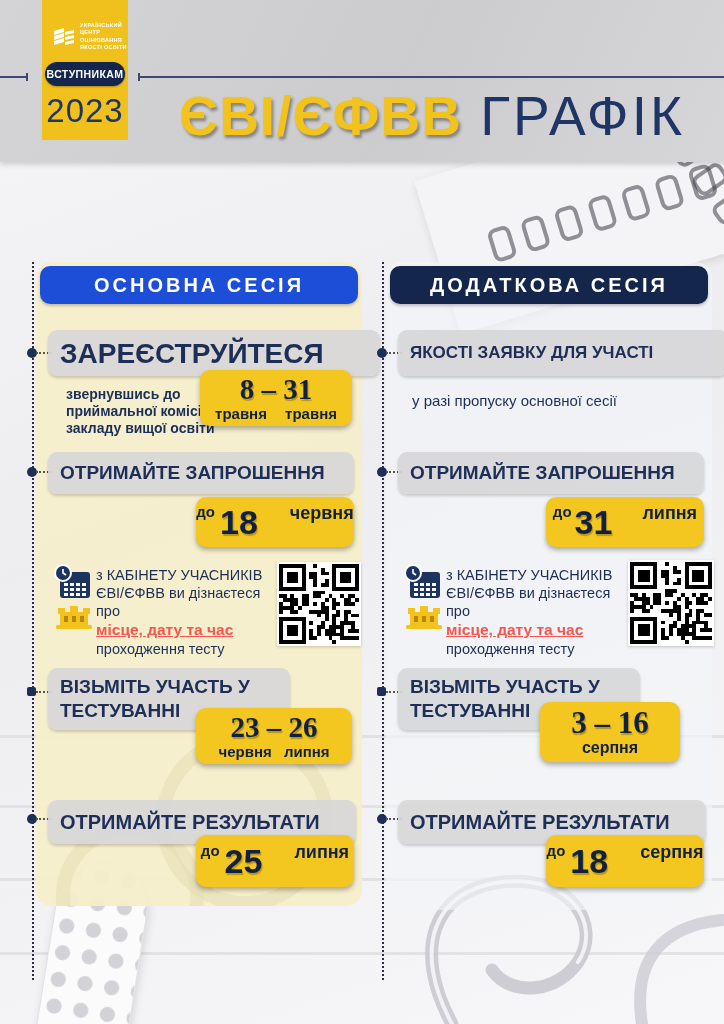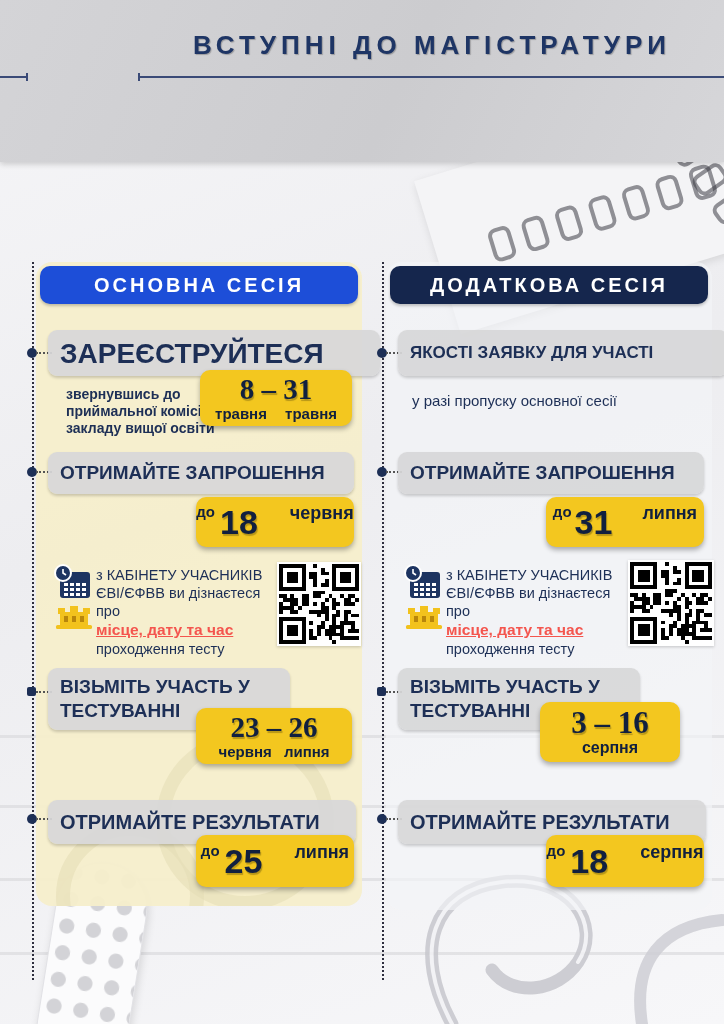--- a/index.html
+++ b/index.html
@@ -108,22 +108,42 @@
     </svg>
     <div class="dotpen"></div>
   </div>
 
   <div class="topband">
     <div class="hline hl-left"></div>
     <div class="tick" style="left:26px"></div>
     <div class="hline hl-right"></div>
     <div class="tick" style="left:138px"></div>
 
-
-    <div class="supertitle">ВСТУПНІ ДО МАГІСТРАТУРИ</div>
+    <div class="year-card">
+      <div class="org">
+        <svg width="24" height="20" viewBox="0 0 24 20">
+          <path d="M2,4 L12,1 L12,5 L2,8 Z" fill="#fff"></path>
+          <path d="M2,9 L12,6 L12,10 L2,13 Z" fill="#fff"></path>
+          <path d="M2,14 L12,11 L12,15 L2,18 Z" fill="#fff"></path>
+          <path d="M13,5 L22,3 L22,6 L13,8 Z" fill="#fff"></path>
+          <path d="M13,10 L22,8 L22,11 L13,13 Z" fill="#fff"></path>
+          <path d="M13,15 L22,13 L22,16 L13,18 Z" fill="#fff"></path>
+        </svg>
+        <div class="org-text">УКРАЇНСЬКИЙ
+ЦЕНТР
+ОЦІНЮВАННЯ
+ЯКОСТІ ОСВІТИ</div>
+      </div>
+      <div class="pill">
+        <span>ВСТУПНИКАМ</span>
+      </div>
+      <div class="year">2023</div>
+    </div>
+
+    <div class="bigtitle"><span class="bt-accent">ЄВІ/ЄФВВ</span><span class="bt-rest"> ГРАФІК</span></div>
   </div>
 
   <div class="panel panel-left">
     <div class="pcirc" style="left:120px;top:470px;width:150px;height:150px"></div>
     <div class="pcirc" style="left:20px;top:560px;width:120px;height:120px"></div>
   </div>
   <div class="panel panel-right"></div>
 
   <div class="vdots" style="left:32px"></div>
   <div class="vdots" style="left:382px"></div>

